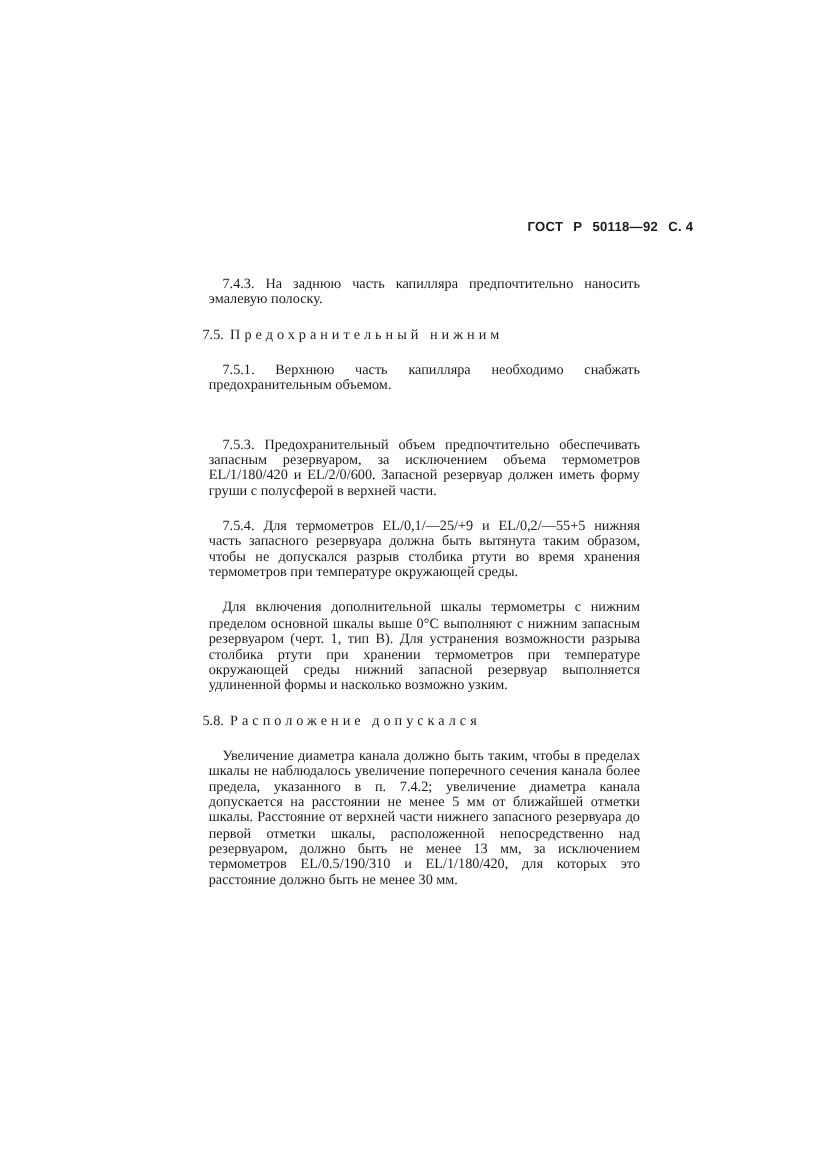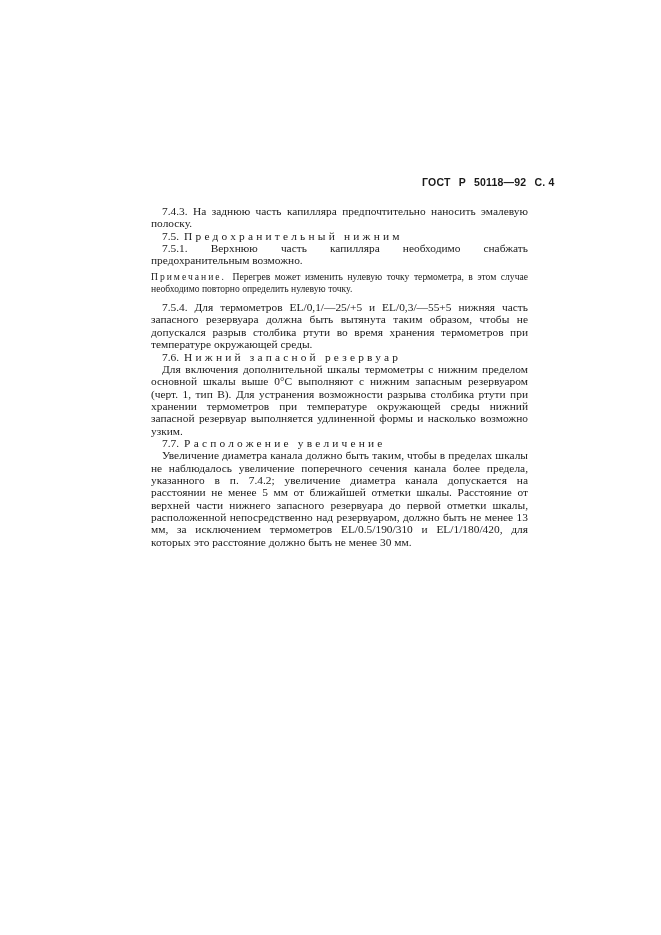--- a/index.html
+++ b/index.html
@@ -29,21 +29,21 @@
     .page-header span { margin-right: 5px; }
     .content {
       position: absolute;
       top: 205px;
       left: 151px;
       width: 377px;
       font-size: 11.4px;
       line-height: 12.35px;
     }
     .p {
-      margin: 0;
+      margin: 16px;
       text-align: justify;
       text-indent: 11px;
     }
     .heading {
       margin: 0;
       text-indent: 11px;
     }
     .heading .num { margin-right: 5px; text-align: right; }
     .heading .title {
       letter-spacing: 3.2px;
@@ -73,35 +73,29 @@
   <span>С. 4</span>
 </div>
 
 <div class="content">
   <p class="p">7.4.3. На заднюю часть капилляра предпочтительно наносить эмалевую полоску.</p>
 
   <p class="heading">
     <span class="num">7.5.</span><span class="title">Предохранительный нижним</span>
   </p>
 
-  <p class="p">7.5.1. Верхнюю часть капилляра необходимо снабжать предохранительным возможно.</p>
+  <p class="p">7.5.1. Верхнюю часть капилляра необходимо снабжать предохранительным объемом.</p>
 
-  <p class="note">
-    <span class="note-label">Примечание.</span>
-    <span>Перегрев может изменить нулевую точку термометра, в этом случае необходимо повторно определить нулевую точку.</span>
-  </p>
 
   <div class="gap"></div>
-  <p class="p">7.5.4. Для термометров EL/0,1/—25/+5 и EL/0,3/—55+5 нижняя часть запасного резервуара должна быть вытянута таким образом, чтобы не допускался разрыв столбика ртути во время хранения термометров при температуре окружающей среды.</p>
+  <p class="p">7.5.3. Предохранительный объем предпочтительно обеспечивать запасным резервуаром, за исключением объема термометров EL/1/180/420 и EL/2/0/600. Запасной резервуар должен иметь форму груши с полусферой в верхней части.</p>
+  <p class="p">7.5.4. Для термометров EL/0,1/—25/+9 и EL/0,2/—55+5 нижняя часть запасного резервуара должна быть вытянута таким образом, чтобы не допускался разрыв столбика ртути во время хранения термометров при температуре окружающей среды.</p>
 
-  <p class="heading">
-    <span class="num">7.6.</span><span class="title">Нижний запасной резервуар</span>
-  </p>
 
   <p class="p">Для включения дополнительной шкалы термометры с нижним пределом основной шкалы выше 0°С выполняют с нижним запасным резервуаром (черт. 1, тип В). Для устранения возможности разрыва столбика ртути при хранении термометров при температуре окружающей среды нижний запасной резервуар выполняется удлиненной формы и насколько возможно узким.</p>
 
   <p class="heading">
-    <span class="num">7.7.</span><span class="title">Расположение увеличение</span>
+    <span class="num">5.8.</span><span class="title">Расположение допускался</span>
   </p>
 
   <p class="p">Увеличение диаметра канала должно быть таким, чтобы в пределах шкалы не наблюдалось увеличение поперечного сечения канала более предела, указанного в п. 7.4.2; увеличение диаметра канала допускается на расстоянии не менее 5 мм от ближайшей отметки шкалы. Расстояние от верхней части нижнего запасного резервуара до первой отметки шкалы, расположенной непосредственно над резервуаром, должно быть не менее 13 мм, за исключением термометров EL/0.5/190/310 и EL/1/180/420, для которых это расстояние должно быть не менее 30 мм.</p>
 
 </div>
 
 </body></html>

